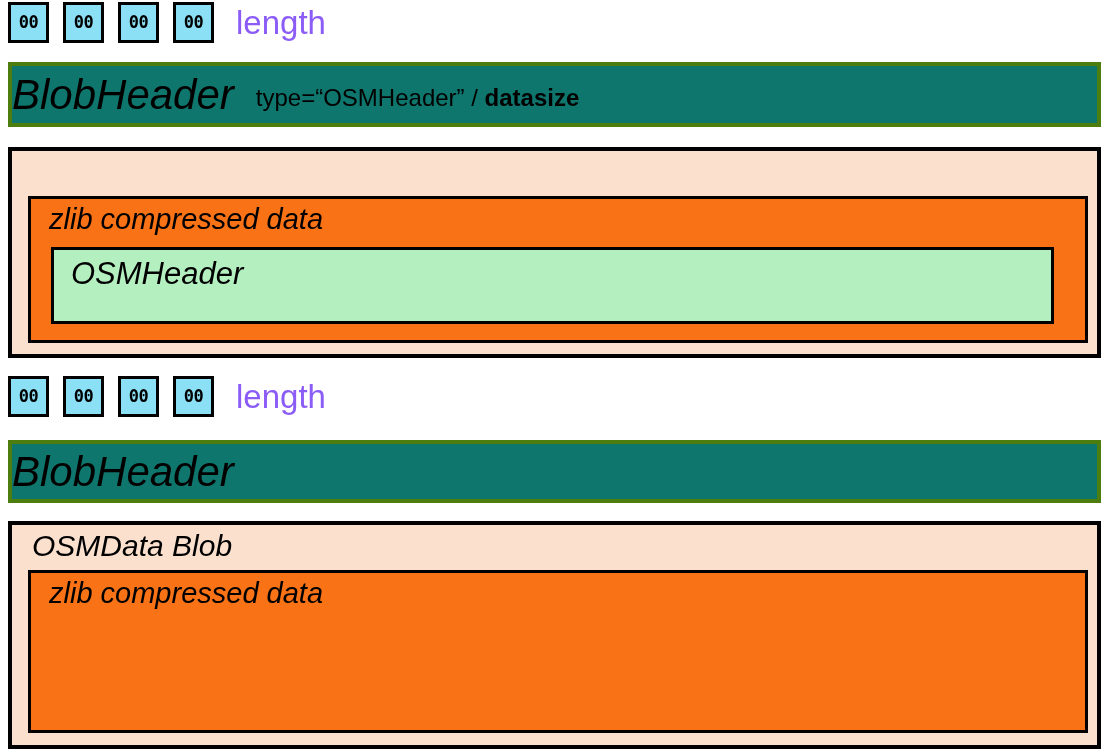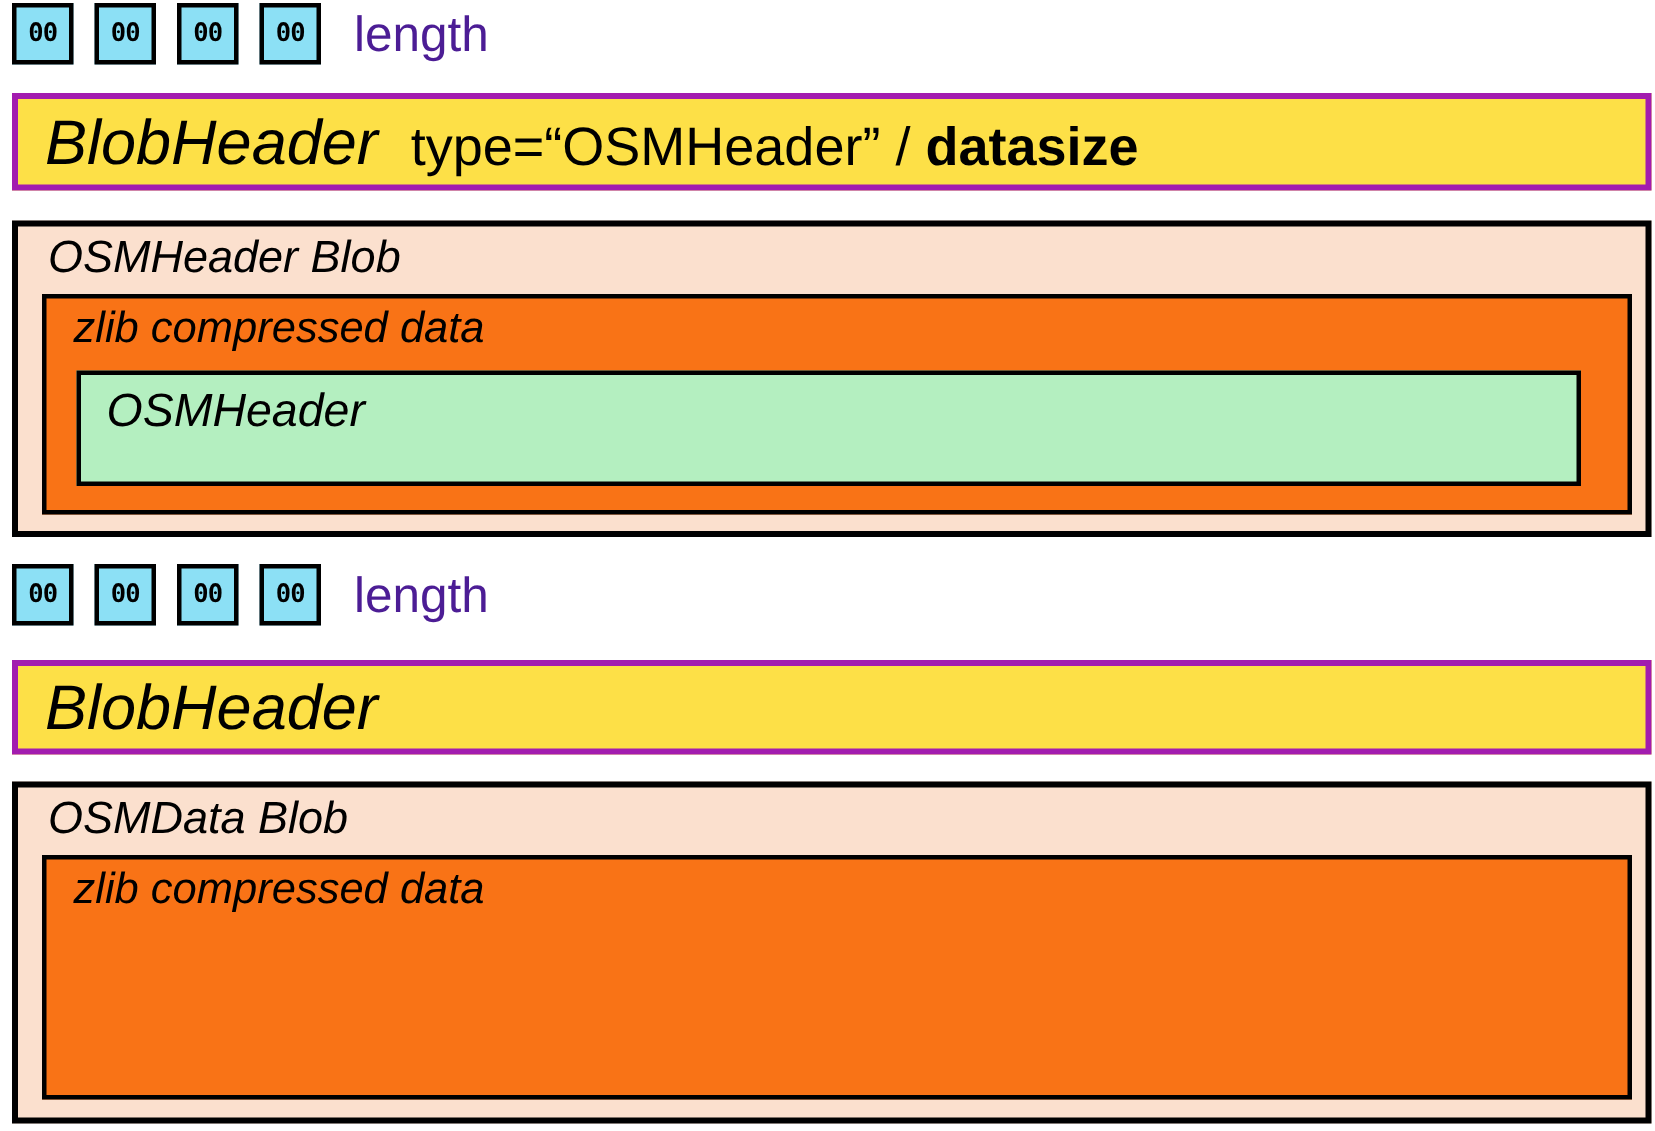--- a/index.html
+++ b/index.html
@@ -45,46 +45,45 @@
     line-height: 1;
     letter-spacing: -0.5px;
     color: #000000;
   }
   .length-label {
     margin-left: 8px;
     font-family: "Liberation Sans", sans-serif;
     font-size: 33px;
     font-weight: 400;
     line-height: 1;
-    color: #4c1d95;
+    color: #8b5cf6;
     white-space: nowrap;
   }
 
   
   .blobheader {
     position: absolute;
     box-sizing: border-box;
-    background: #fde047;
-    border: 4px solid #a21caf;
+    background: #0f766e;
+    border: 4px solid #4d7c0f;
     display: flex;
     align-items: center;
-    padding-left: 18px;
   }
   .bh-title {
     font-family: "Liberation Sans", sans-serif;
     font-style: italic;
     font-size: 42px;
     font-weight: 400;
     line-height: 1;
     white-space: nowrap;
   }
   .bh-meta {
     margin-left: 22px;
     font-family: "Liberation Sans", sans-serif;
-    font-size: 36px;
+    font-size: 24px;
     font-weight: 400;
     line-height: 1;
     white-space: nowrap;
     position: relative;
     top: 3px;
   }
   .bh-meta .strong { font-weight: 700; }
 
   
   .blob-outer {
@@ -151,21 +150,20 @@
     <div class="byte-box">00</div>
     <div class="length-label">length</div>
   </div>
 
   <div class="blobheader" style="left:5px; top:62px; width:1093px; height:65px;">
     <span class="bh-title">BlobHeader</span>
     <span class="bh-meta"><span>type=“OSMHeader” / </span><span class="strong">datasize</span></span>
   </div>
 
   <div class="blob-outer" style="left:5px; top:147px; width:1093px; height:211px;">
-    <div class="blob-label">OSMHeader Blob</div>
     <div class="blob-mid" style="left:16px; top:45px; width:1060px; height:147px;">
       <div class="mid-label">zlib compressed data</div>
       <div class="blob-inner" style="left:20px; top:48px; width:1003px; height:77px;">
         <div class="inner-label">OSMHeader</div>
       </div>
     </div>
   </div>
 
   <div class="byte-row" style="left:5px; top:376px;">
     <div class="byte-box">00</div>

